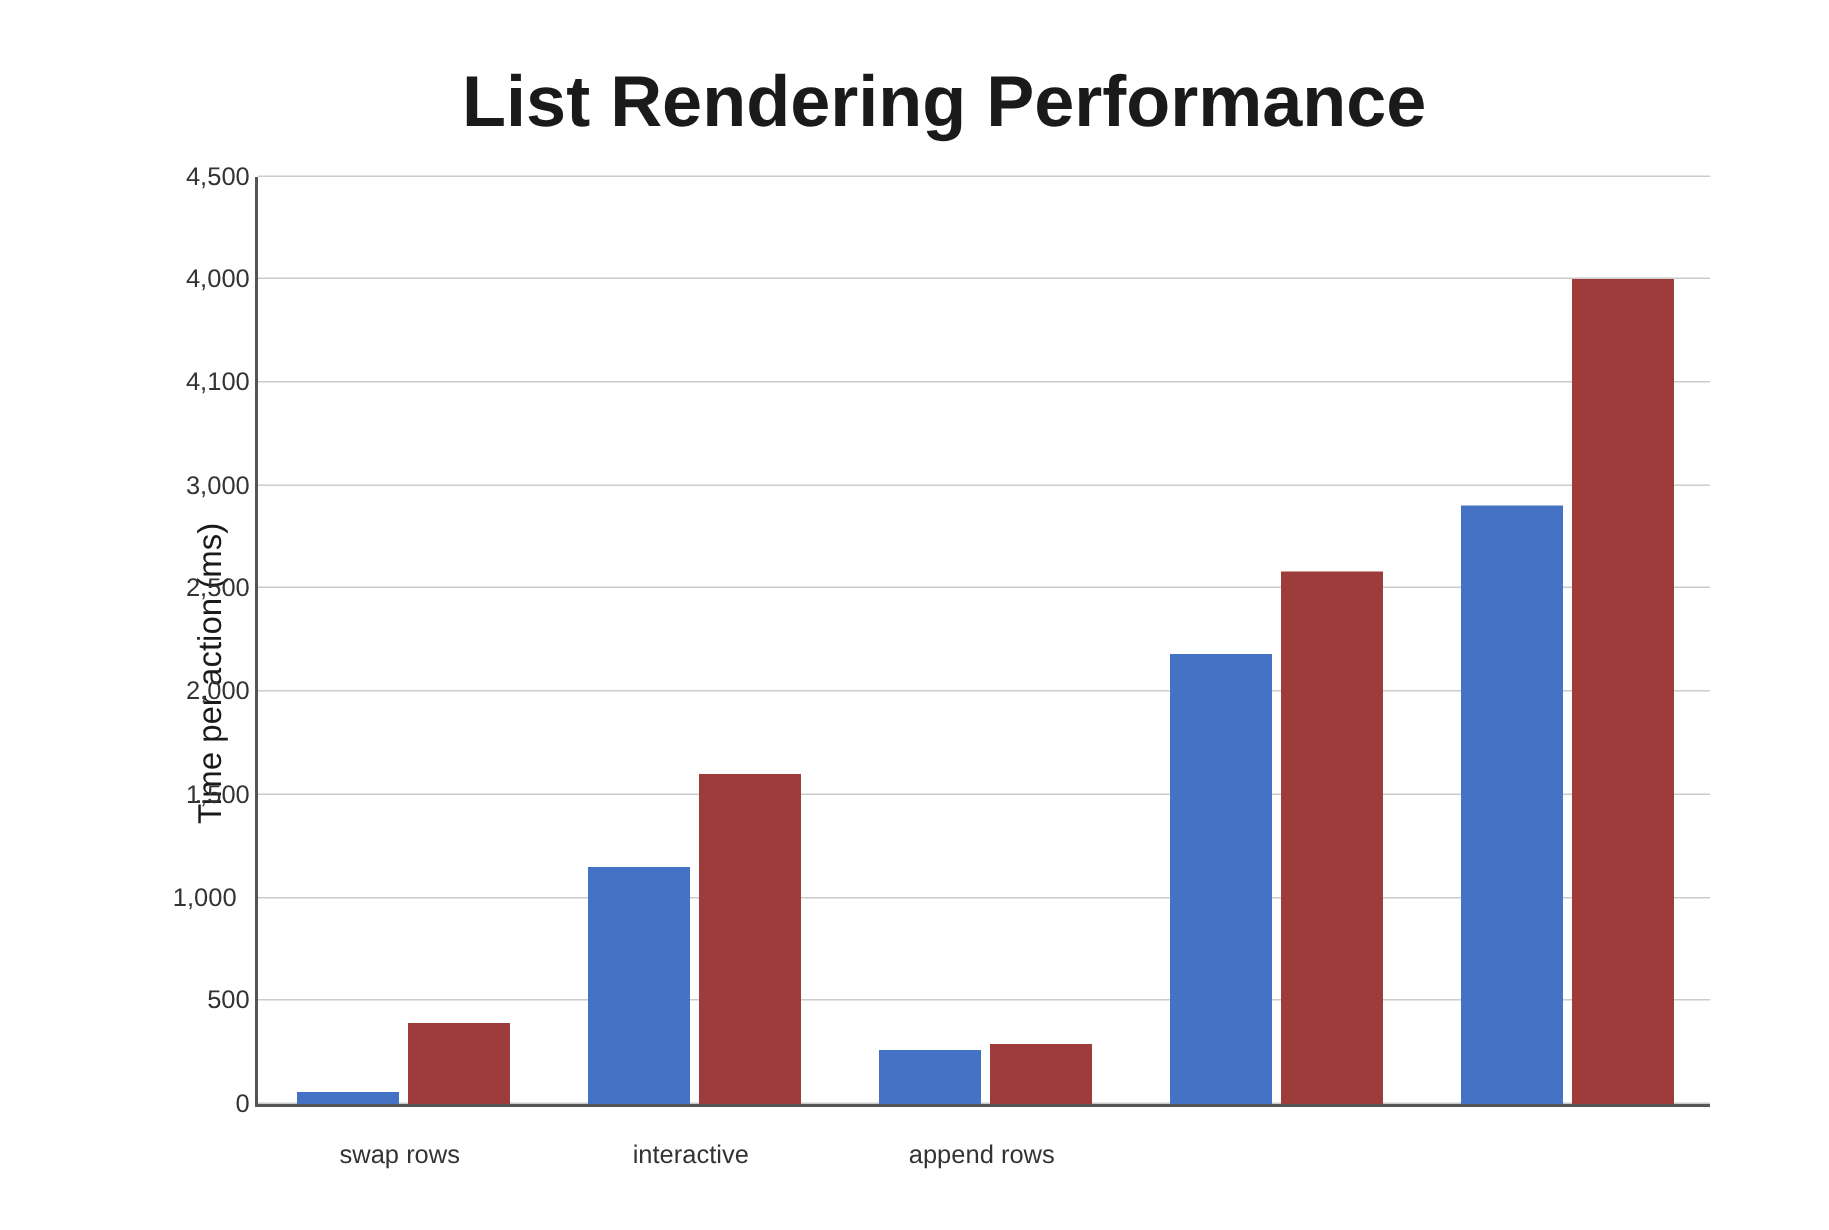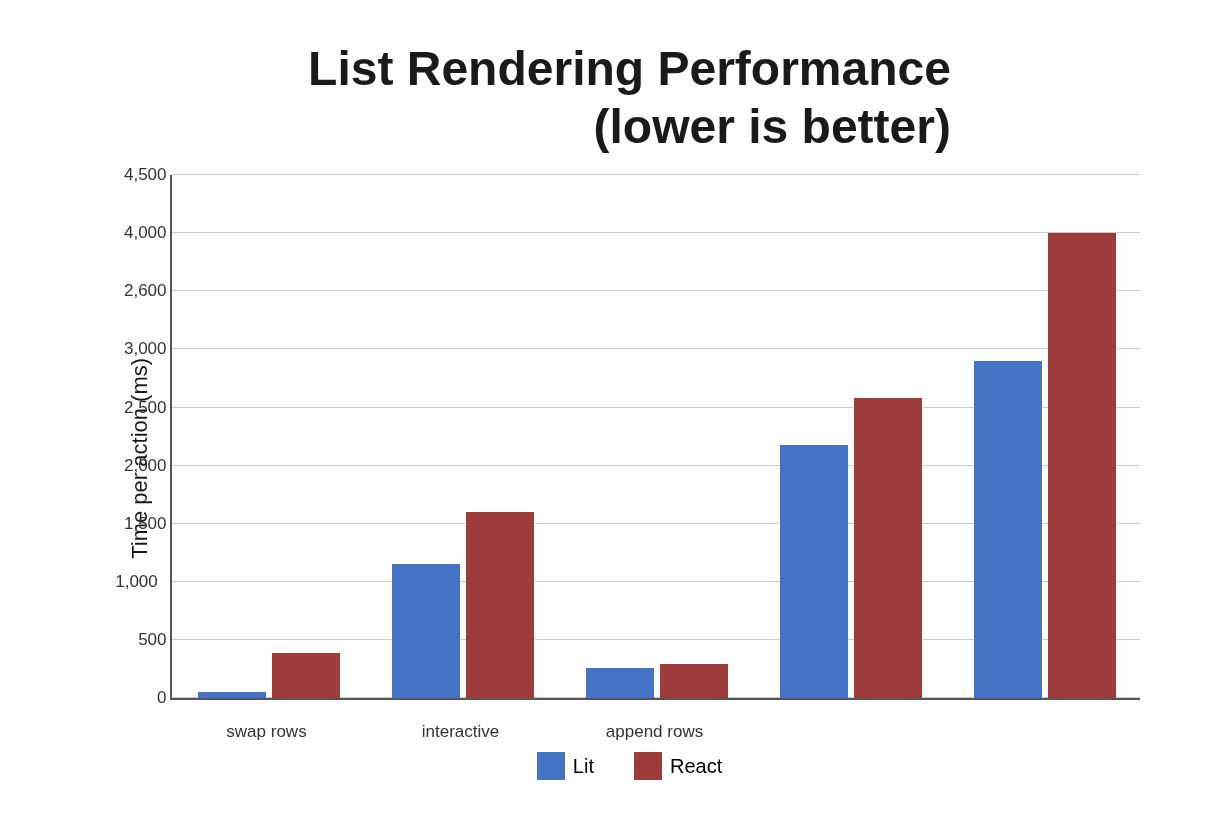--- a/index.html
+++ b/index.html
@@ -114,35 +114,34 @@
       width: 28px;
       height: 28px;
     }
   </style>
 </head>
 <body>
 
 <div class="chart-container">
   <div class="chart-title">
     <span>List Rendering Performance</span><br>
-    <span>(lower is better)</span>
   </div>
 
   <div class="chart-area">
     <div class="y-axis-label">Time per action (ms)</div>
 
     <div class="chart-inner">
       <div class="grid-and-bars" id="gridBars" style="height: 460px;">
 
       <div class="grid-line" style="bottom: 100%;"></div>
           <div class="y-tick-label" style="bottom: 100%;">4,500</div>
           <div class="grid-line" style="bottom: 88.8889%;"></div>
           <div class="y-tick-label" style="bottom: 88.8889%;">4,000</div>
           <div class="grid-line" style="bottom: 77.7778%;"></div>
-          <div class="y-tick-label" style="bottom: 77.7778%;">2,600</div>
+          <div class="y-tick-label" style="bottom: 77.7778%;">4,100</div>
           <div class="grid-line" style="bottom: 66.6667%;"></div>
           <div class="y-tick-label" style="bottom: 66.6667%;">3,000</div>
           <div class="grid-line" style="bottom: 55.5556%;"></div>
           <div class="y-tick-label" style="bottom: 55.5556%;">2,500</div>
           <div class="grid-line" style="bottom: 44.4444%;"></div>
           <div class="y-tick-label" style="bottom: 44.4444%;">2,000</div>
           <div class="grid-line" style="bottom: 33.3333%;"></div>
           <div class="y-tick-label" style="bottom: 33.3333%;">1,500</div>
           <div class="grid-line" style="bottom: 22.2222%;"></div>
           <div class="y-tick-label" style="bottom: 22.2222%; text-align: center;">1,000</div>
@@ -162,23 +161,13 @@
           <div class="bar bar-red" style="position: absolute; bottom: 0px; left: 876px; width: 68px; height: 88.8889%;"></div>
         </div>
       <div class="x-labels" id="xLabels">
       <div class="x-label" style="width: 194px; min-width: 194px;">swap rows</div>
           <div class="x-label" style="width: 194px; min-width: 194px;">interactive</div>
           <div class="x-label" style="width: 194px; min-width: 194px;">append rows</div>
         </div>
     </div>
   </div>
 
-  <div class="legend">
-    <div class="legend-item">
-      <div class="legend-box bar-blue"></div>
-      <span>Lit</span>
-    </div>
-    <div class="legend-item">
-      <div class="legend-box bar-red"></div>
-      <span>React</span>
-    </div>
-  </div>
 </div>
 
 </body></html>

